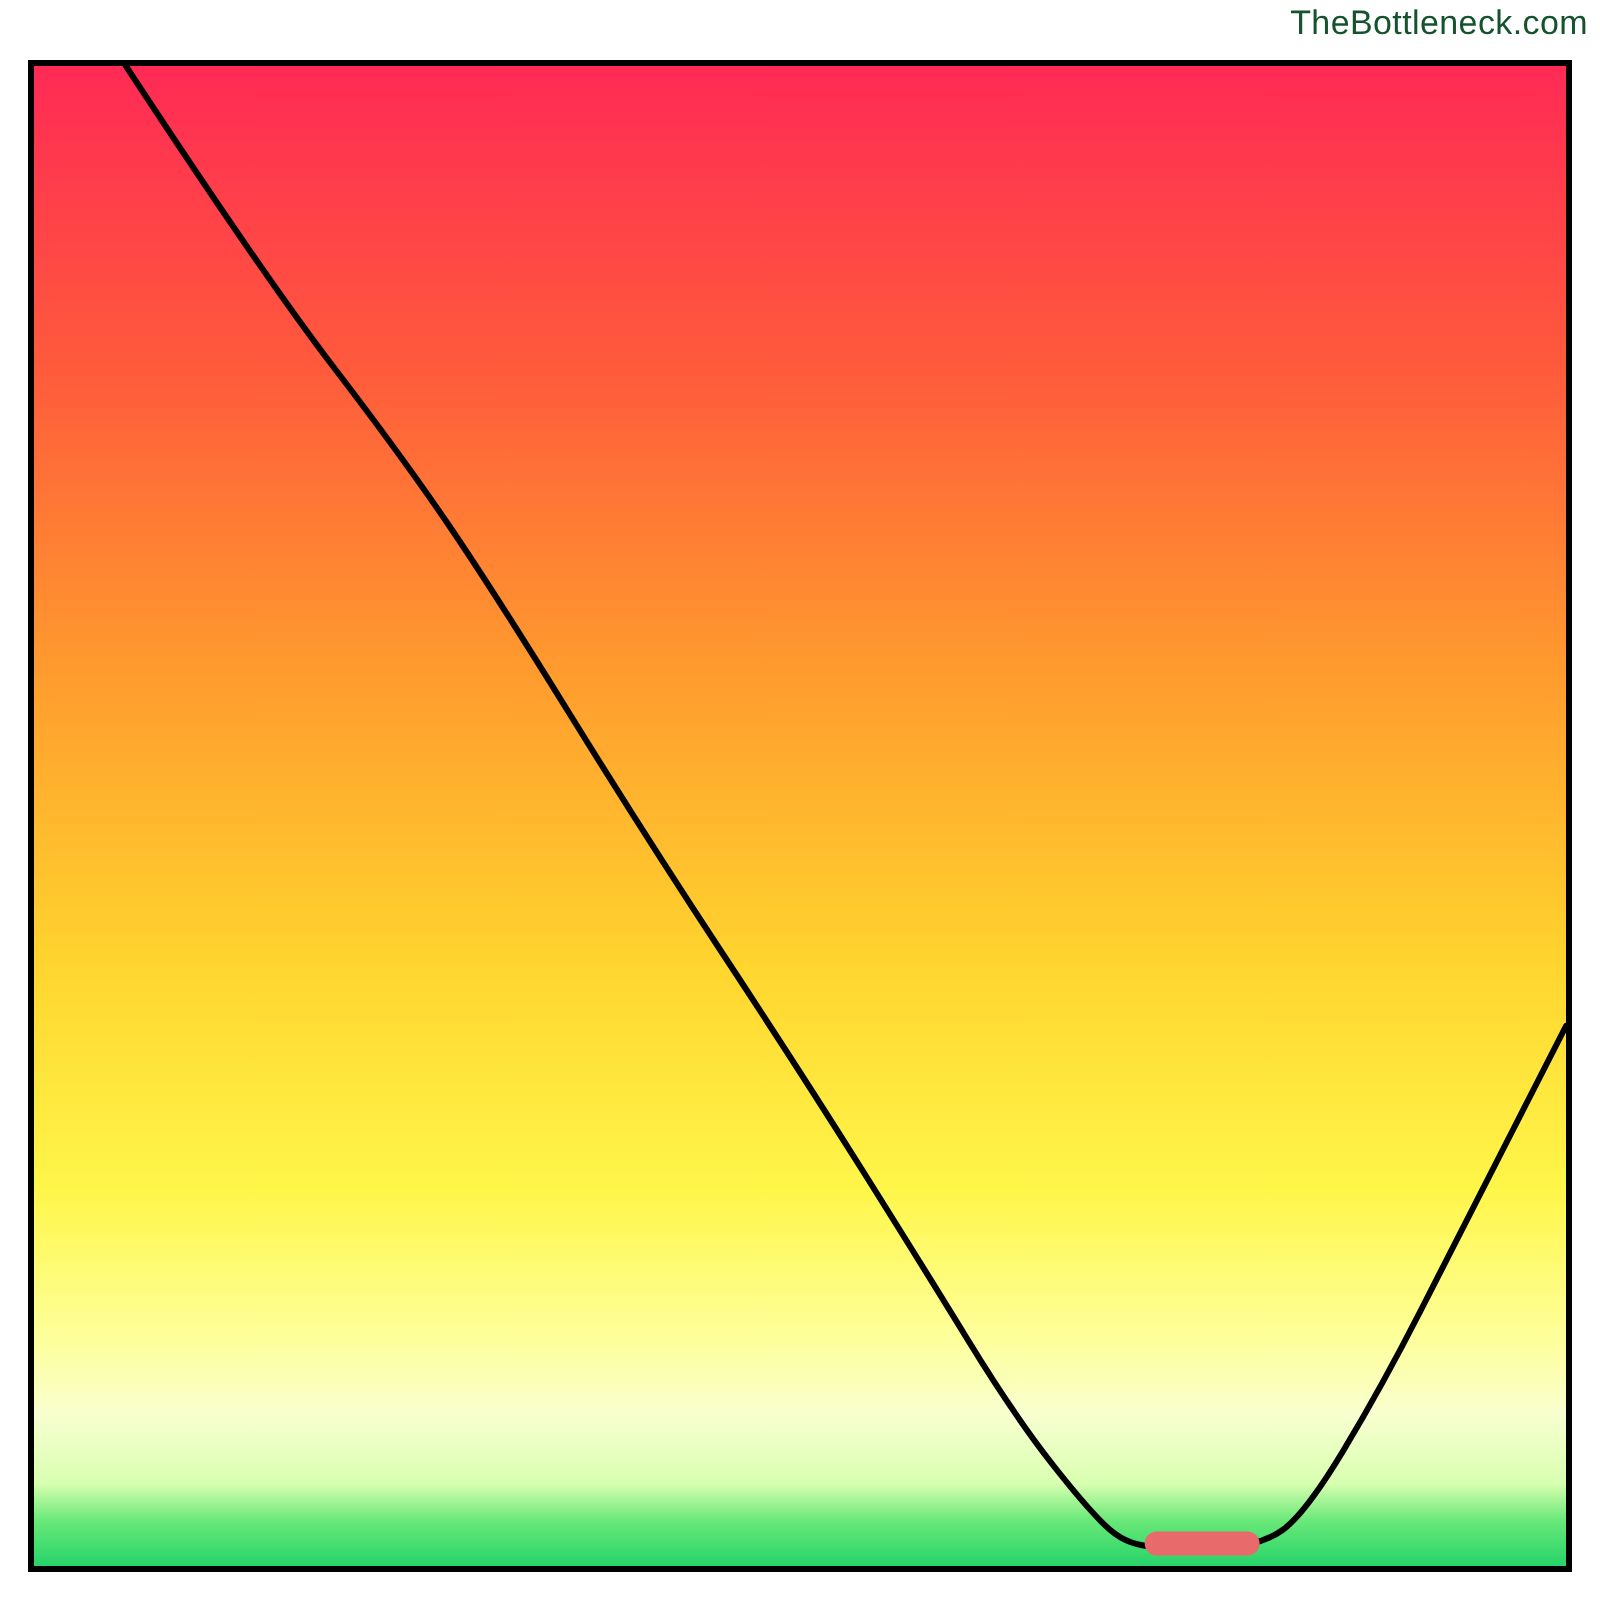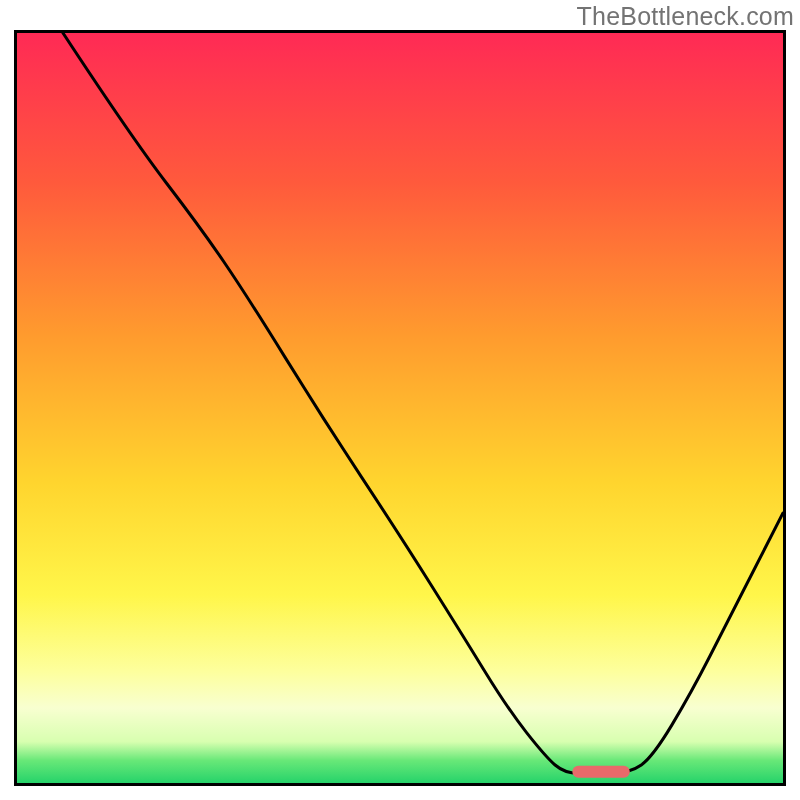--- a/index.html
+++ b/index.html
@@ -13,22 +13,22 @@
   }
   .frame {
     position: relative;
     width: 800px;
     height: 800px;
   }
   .watermark {
     position: absolute;
     top: 2px;
     right: 6px;
-    font-size: 25px;
-    color: #737373;
+    font-size: 17px;
+    color: #14532d;
     letter-spacing: 0.2px;
     font-weight: 500;
   }
   .plot-wrap {
     position: absolute;
     left: 14px;
     top: 30px;
     width: 772px;
     height: 756px;
     border: 3px solid #000;

